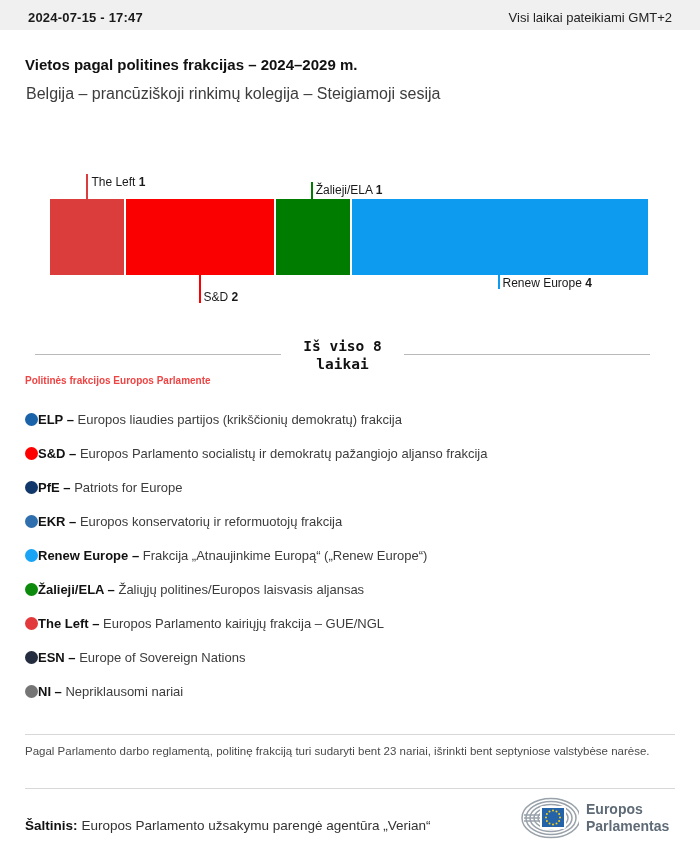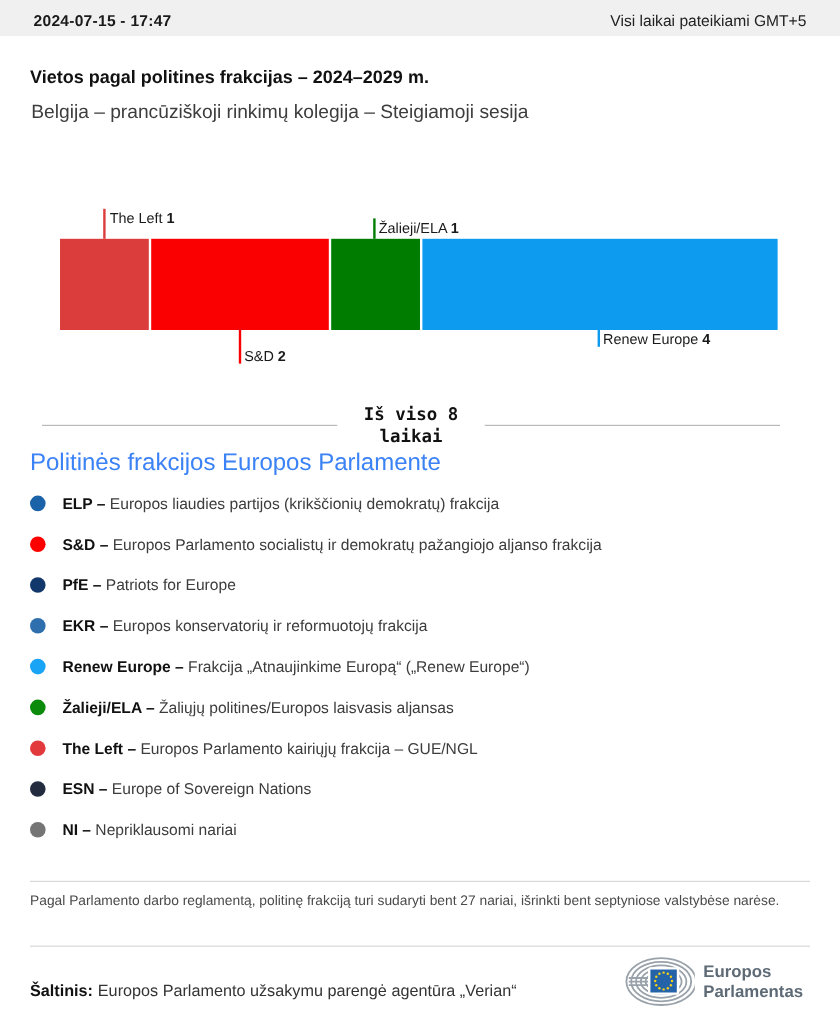--- a/index.html
+++ b/index.html
@@ -37,25 +37,25 @@
     position:absolute; left:35px; top:337px; width:615px;
     display:flex; align-items:flex-start;
   }
   .dline { flex:1; height:1px; background:#b9b9b9; margin-top:17px; }
   .total-text {
     margin:0 22px; text-align:center;
     font-family:"DejaVu Sans Mono", monospace; font-weight:bold;
     font-size:14.5px; line-height:18px; color:#111; white-space:nowrap;
   }
 
-  .legend-heading { position:absolute; left:25px; top:375px; font-size:20px; font-weight:normal; color:#3b82f6; }
+  .legend-heading { position:absolute; left:25px; top:375px; font-size:10px; font-weight:bold; color:#ef4444; }
   #legend-list { position:absolute; left:25px; top:402px; width:660px; }
   .legend-item { height:34px; display:flex; align-items:center; }
   .legend-dot { width:13px; height:13px; border-radius:50%; flex:0 0 13px; }
-  .legend-text { margin-left:14px; font-size:13px; color:#3c3c3c; }
+  .legend-text { font-size:13px; color:#3c3c3c; }
   .legend-text b { color:#111; font-weight:bold; }
 
   .hr { position:absolute; left:25px; width:650px; height:1px; background:#d8d8d8; }
   .hr1 { top:734px; }
   .hr2 { top:788px; }
   .footnote {
     position:absolute; left:25px; top:741px; width:650px;
     font-size:11.5px; line-height:20px; color:#4a4a4a;
   }
   .source { position:absolute; left:25px; top:818px; font-size:13.5px; color:#333; }
@@ -64,21 +64,21 @@
   .logo { position:absolute; left:515px; top:796px; display:flex; align-items:center; }
   .logo-text { margin-left:7px; font-size:14px; font-weight:bold; color:#5e6b76; line-height:17px; }
 </style>
 </head>
 <body>
 
 <div class="page">
 
   <header class="topbar">
     <span class="dt">2024-07-15 - 17:47</span>
-    <span class="tz">Visi laikai pateikiami GMT+5</span>
+    <span class="tz">Visi laikai pateikiami GMT+2</span>
   </header>
 
   <h1 class="title">Vietos pagal politines frakcijas – 2024–2029 m.</h1>
   <h2 class="subtitle">Belgija – prancūziškoji rinkimų kolegija – Steigiamoji sesija</h2>
 
   <div id="bar-track">
       <div class="seg" style="flex-grow: 1; background: rgb(219, 60, 60);"></div>
       <div class="seg" style="flex-grow: 2; background: rgb(250, 0, 0);"></div>
       <div class="seg" style="flex-grow: 1; background: rgb(0, 125, 0);"></div>
       <div class="seg" style="flex-grow: 4; background: rgb(13, 155, 240);"></div>
@@ -137,21 +137,21 @@
         <span class="legend-dot" style="background: rgb(35, 45, 63);"></span>
         <span class="legend-text"><b>ESN – </b><span>Europe of Sovereign Nations</span></span>
       </div>
       <div class="legend-item">
         <span class="legend-dot" style="background: rgb(117, 117, 117);"></span>
         <span class="legend-text"><b>NI – </b><span>Nepriklausomi nariai</span></span>
       </div>
     </div>
 
   <div class="hr hr1"></div>
-  <p class="footnote">Pagal Parlamento darbo reglamentą, politinę frakciją turi sudaryti bent 27 nariai, išrinkti bent septyniose valstybėse narėse.</p>
+  <p class="footnote">Pagal Parlamento darbo reglamentą, politinę frakciją turi sudaryti bent 23 nariai, išrinkti bent septyniose valstybėse narėse.</p>
   <div class="hr hr2"></div>
 
   <p class="source"><b>Šaltinis:</b><span>Europos Parlamento užsakymu parengė agentūra „Verian“</span></p>
 
   <div class="logo">
     <svg width="64" height="44" viewBox="0 0 64 44">
       <g fill="none" stroke="#99a2aa" stroke-width="1.5">
         <ellipse cx="36" cy="22" rx="29" ry="19.5"></ellipse>
         <ellipse cx="36" cy="22" rx="25" ry="16.5"></ellipse>
         <ellipse cx="36" cy="22" rx="21" ry="13.5"></ellipse>

